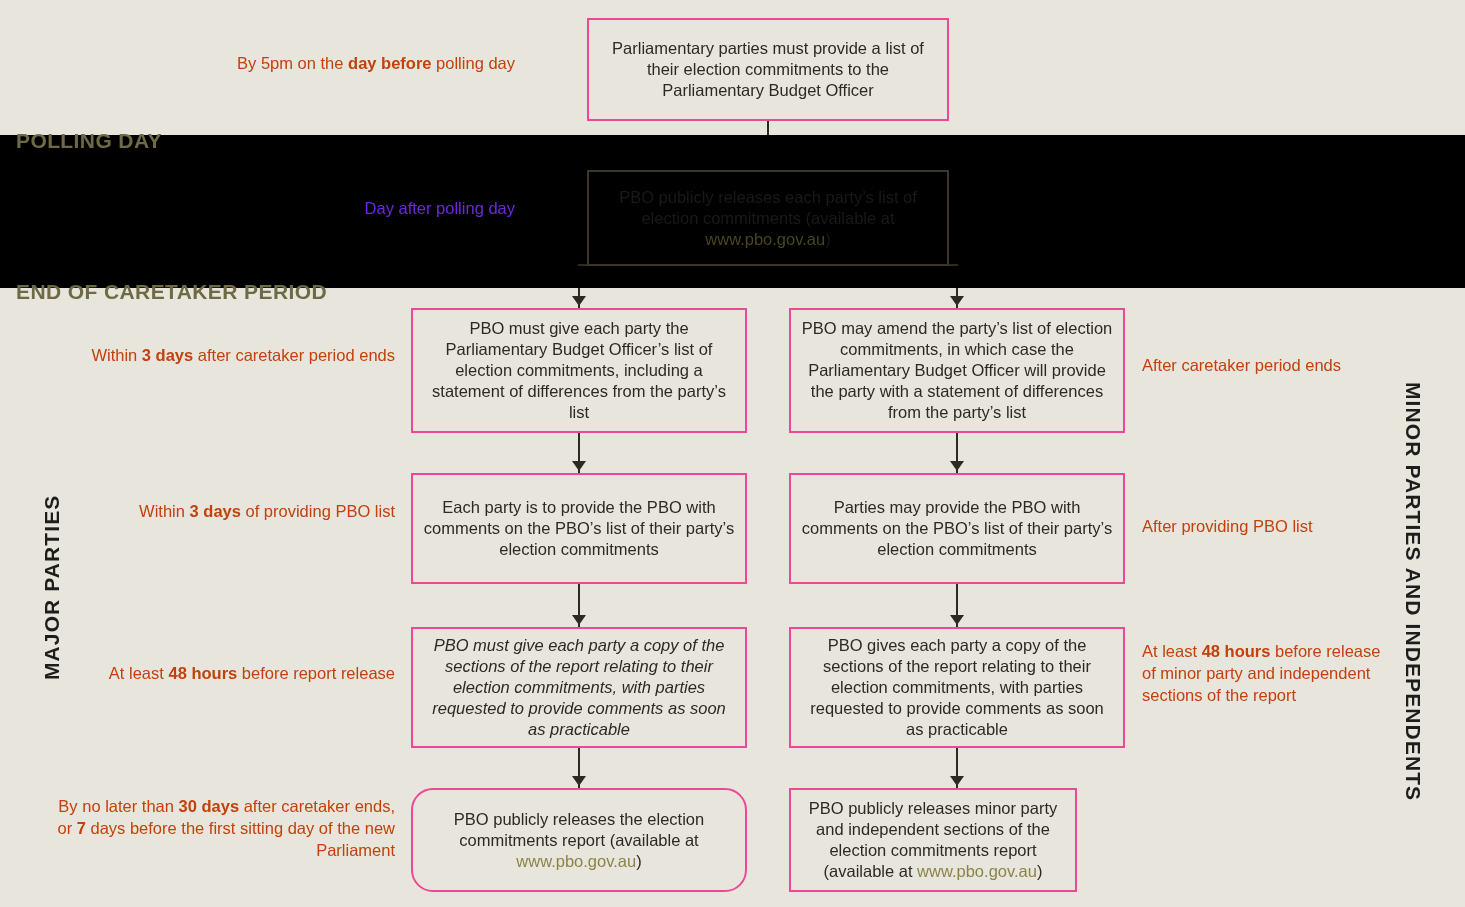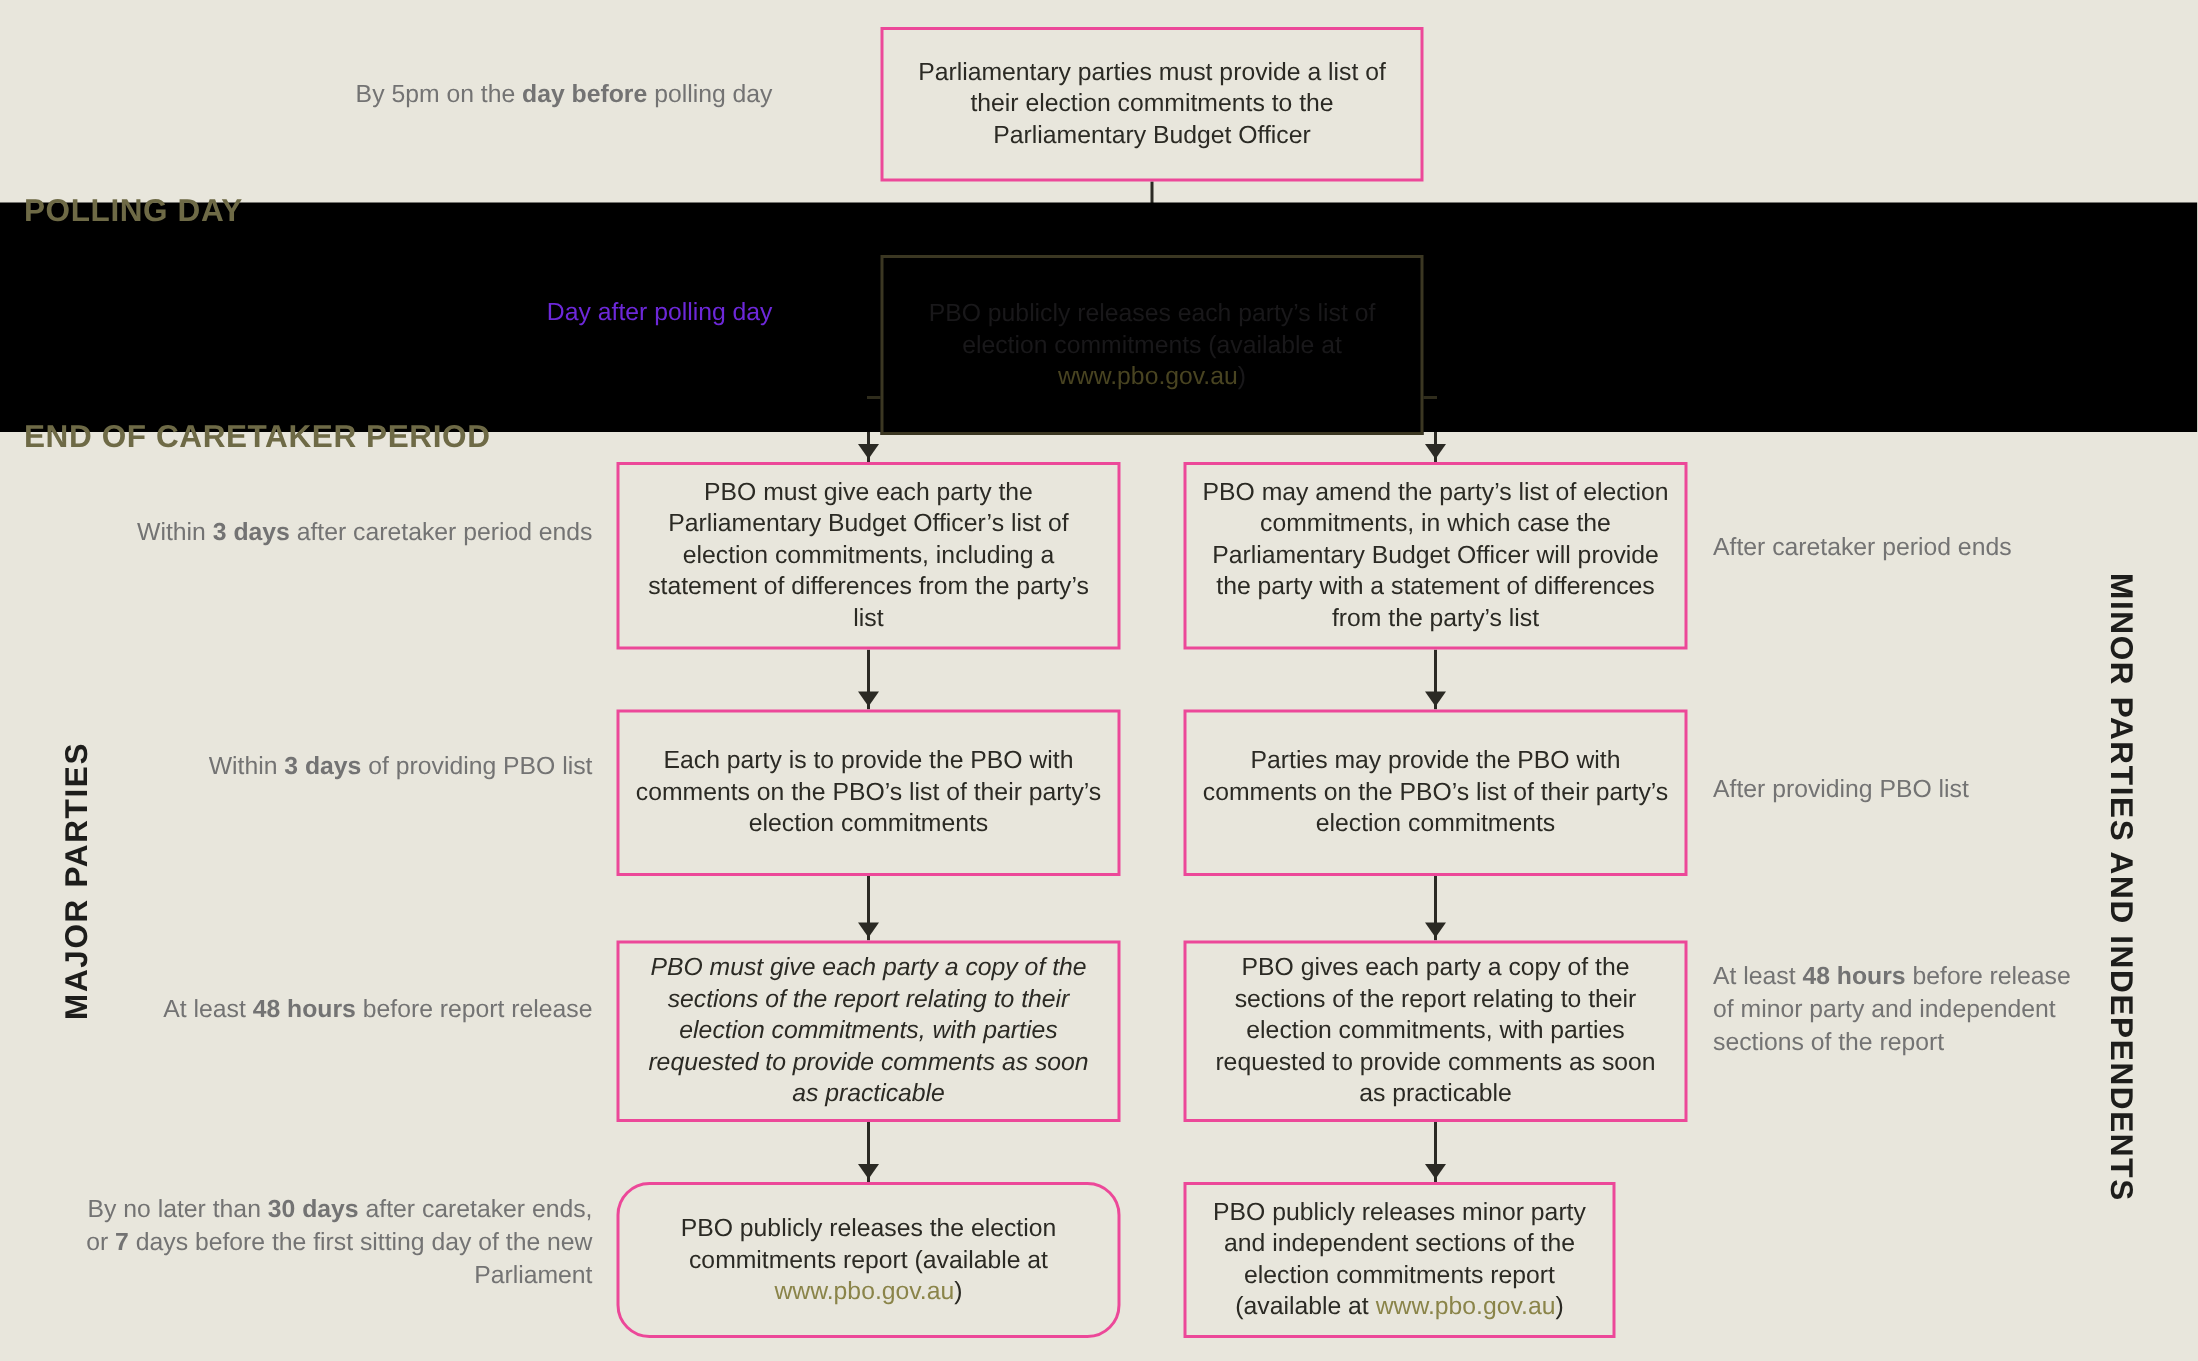--- a/index.html
+++ b/index.html
@@ -54,21 +54,21 @@
   }
   .pbox.on-black .url { color: #494421; }
 
   .url { color: #8a8449; }
 
   
   .caption {
     position: absolute;
     font-size: 16.5px;
     line-height: 22px;
-    color: #737373;
+    color: #c2410c;
     z-index: 3;
   }
   .caption.right-al { text-align: right; }
   .caption.left-al  { text-align: left; }
   .caption b { font-weight: bold; }
 
   .caption.on-black {
     z-index: 8;
     color: #6d28d9;
   }
@@ -155,21 +155,21 @@
   <div class="conn" style="left:956px; top:584px; height:43px;"></div>
   <div class="arrowhead" style="left:950px; top:615px;"></div>
 
   <div class="conn" style="left:956px; top:748px; height:40px;"></div>
   <div class="arrowhead" style="left:950px; top:776px;"></div>
 
   <div class="pbox" style="left:587px; top:18px; width:362px; height:103px;">
     <p><span>Parliamentary parties must provide a list of their election commitments to the Parliamentary Budget Officer</span></p>
   </div>
 
-  <div class="pbox on-black" style="left:587px; top:170px; width:362px; height:120px;">
+  <div class="pbox on-black" style="left:587px; top:170px; width:362px; height:96px;">
     <p><span>PBO publicly releases each party’s list of election commitments (available at </span><span class="url">www.pbo.gov.au</span><span>)</span></p>
   </div>
 
   <div class="pbox" style="left:411px; top:308px; width:336px; height:125px;">
     <p><span>PBO must give each party the Parliamentary Budget Officer’s list of election commitments, including a statement of differences from the party’s list</span></p>
   </div>
 
   <div class="pbox" style="left:411px; top:473px; width:336px; height:111px;">
     <p><span>Each party is to provide the PBO with comments on the PBO’s list of their party’s election commitments</span></p>
   </div>

